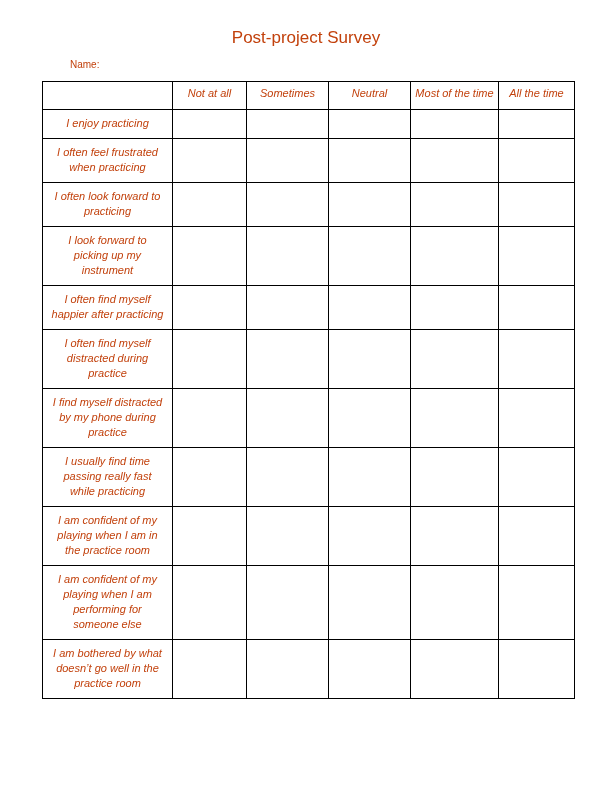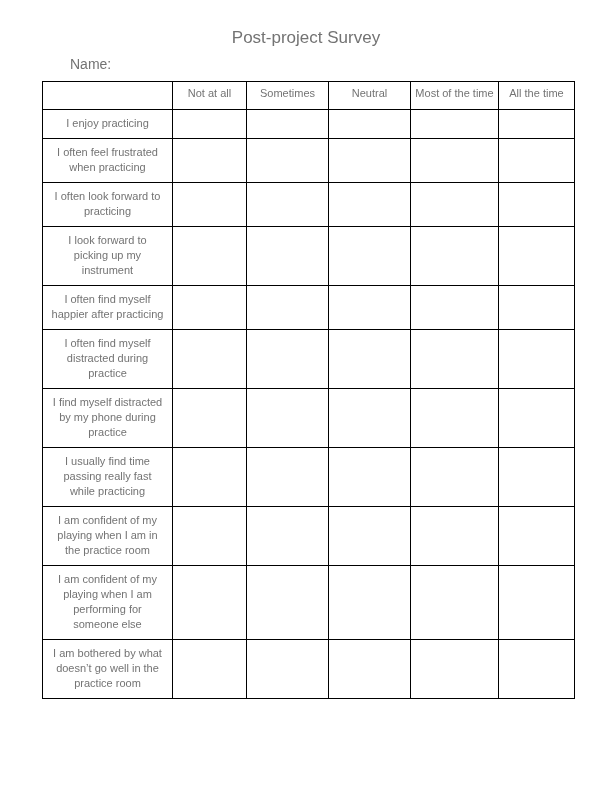--- a/index.html
+++ b/index.html
@@ -6,35 +6,35 @@
     margin: 0;
     padding: 0;
     background: #ffffff;
   }
   .page {
     position: relative;
     width: 612px;
     height: 792px;
     background: #ffffff;
     font-family: "Liberation Sans", sans-serif;
-    color: #737373;
+    color: #c2410c;
     box-sizing: border-box;
     padding-top: 28px;
     overflow: hidden;
   }
   .title {
     margin: 0;
     text-align: center;
     font-size: 17px;
     font-weight: normal;
     line-height: 20px;
   }
   .name-label {
     margin: 10px 0 0 70px;
-    font-size: 14px;
+    font-size: 10px;
     line-height: 13px;
   }
   table.survey {
     border-collapse: collapse;
     table-layout: fixed;
     margin: 10px 0 0 42px;
     width: 532px;
   }
   table.survey th,
   table.survey td {
@@ -59,20 +59,21 @@
     padding: 0;
   }
   col.c-q  { width: 130px; }
   col.c-1  { width: 74px; }
   col.c-2  { width: 82px; }
   col.c-3  { width: 82px; }
   col.c-4  { width: 88px; }
   col.c-5  { width: 76px; }
   table.survey tr {
     height: 28px;
+    font-style: italic;
   }
 </style>
 </head>
 <body>
 
 <div class="page">
   <h1 class="title">Post-project Survey</h1>
   <div class="name-label">Name:</div>
 
   <table class="survey">

